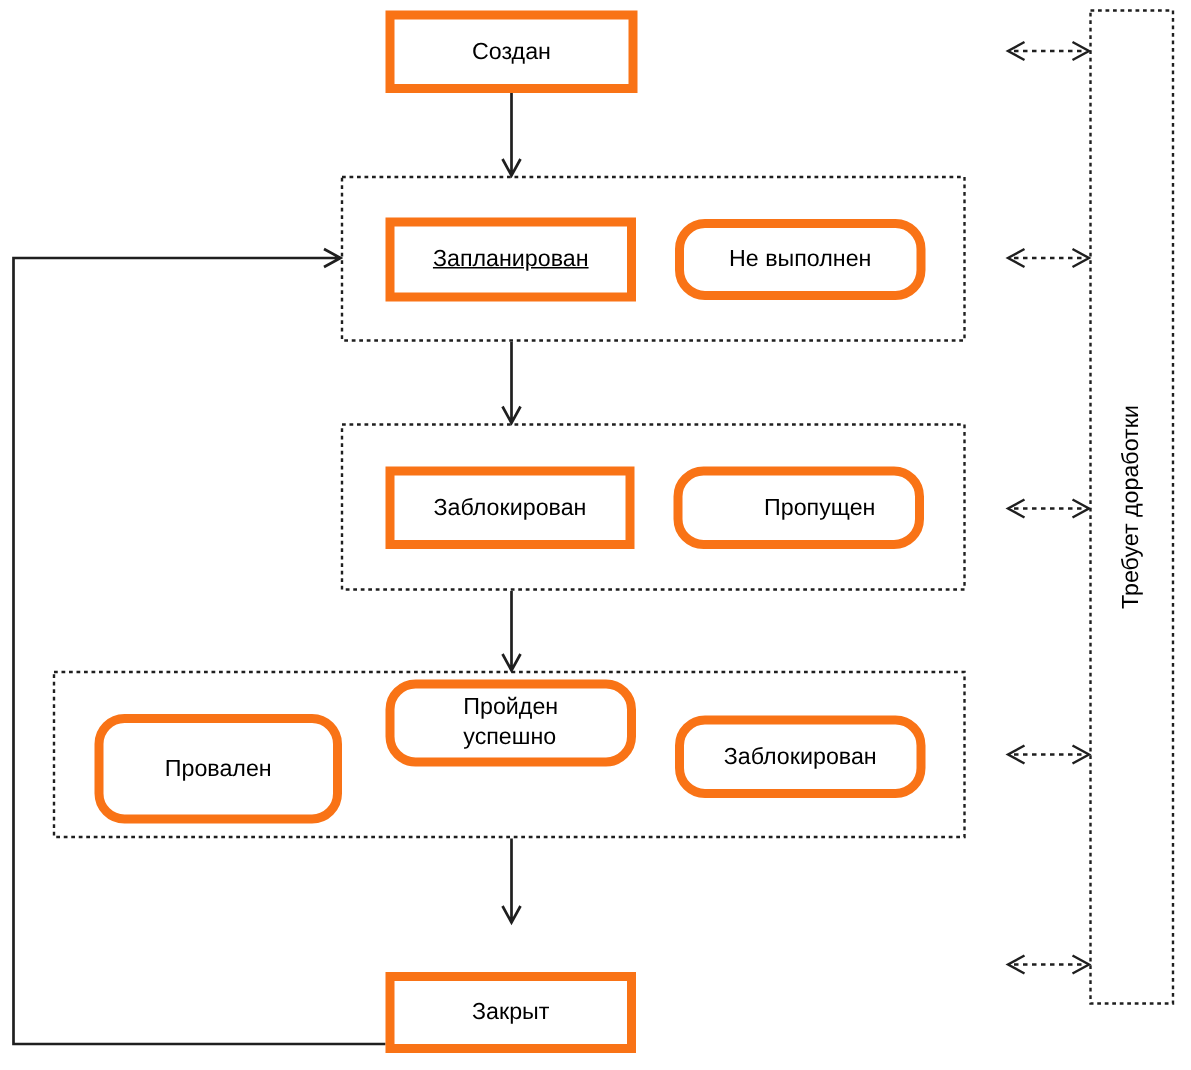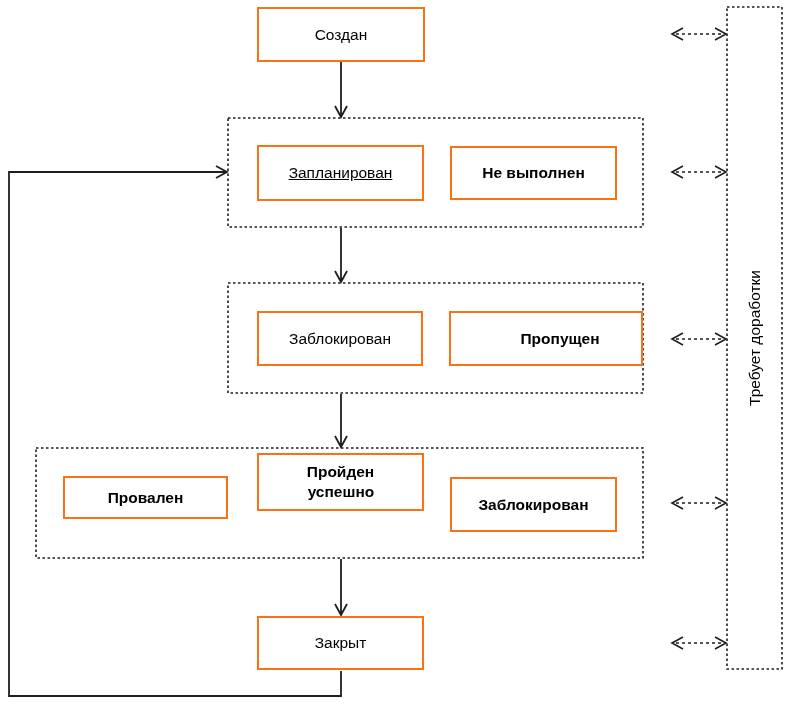--- a/index.html
+++ b/index.html
@@ -17,32 +17,32 @@
   }
   .canvas svg.wires {
     position: absolute;
     left: 0; top: 0;
     width: 794px;
     height: 713px;
   }
   .node {
     position: absolute;
     box-sizing: border-box;
-    border: 2px solid #f97316;
+    border: 6px solid #f97316;
     background: #ffffff;
     display: flex;
     align-items: center;
     justify-content: center;
-    text-align: right;
+    text-align: left;
     font-size: 15.5px;
     line-height: 20px;
     color: #000000;
     white-space: pre-line;
   }
-  .node.bold { font-weight: bold; }
+  .node.bold { font-weight: normal; border-radius: 20px; }
   .vwrap {
     position: absolute;
     display: flex;
     align-items: center;
     justify-content: center;
   }
   .vwrap span {
     display: inline-block;
     transform: rotate(-90deg);
     white-space: nowrap;
@@ -86,28 +86,28 @@
   </svg>
 
   <div class="node" style="left:257px; top:7px; width:168px; height:55px;">Создан</div>
 
   <div class="node" style="left:257px; top:145px; width:167px; height:56px;text-decoration:underline;">Запланирован</div>
 
   <div class="node bold" style="left:450px; top:146px; width:167px; height:54px;">Не выполнен</div>
 
   <div class="node" style="left:257px; top:311px; width:166px; height:55px;">Заблокирован</div>
 
-  <div class="node bold" style="left:449px; top:311px; width:194px; height:55px;padding-left:28px;">Пропущен</div>
+  <div class="node bold" style="left:449px; top:311px; width:167px; height:55px;padding-left:28px;">Пропущен</div>
 
-  <div class="node bold" style="left:63px; top:476px; width:165px; height:43px;">Провален</div>
+  <div class="node bold" style="left:63px; top:476px; width:165px; height:73px;">Провален</div>
 
   <div class="node bold" style="left:257px; top:453px; width:167px; height:58px;">Пройден
 успешно</div>
 
   <div class="node bold" style="left:450px; top:477px; width:167px; height:55px;">Заблокирован</div>
 
-  <div class="node" style="left:257px; top:616px; width:167px; height:54px;">Закрыт</div>
+  <div class="node" style="left:257px; top:648px; width:167px; height:54px;">Закрыт</div>
 
   <div class="vwrap" style="left:727px; top:7px; width:55px; height:662px;">
     <span>Требует доработки</span>
   </div>
 
 </div>
 
 </body></html>

